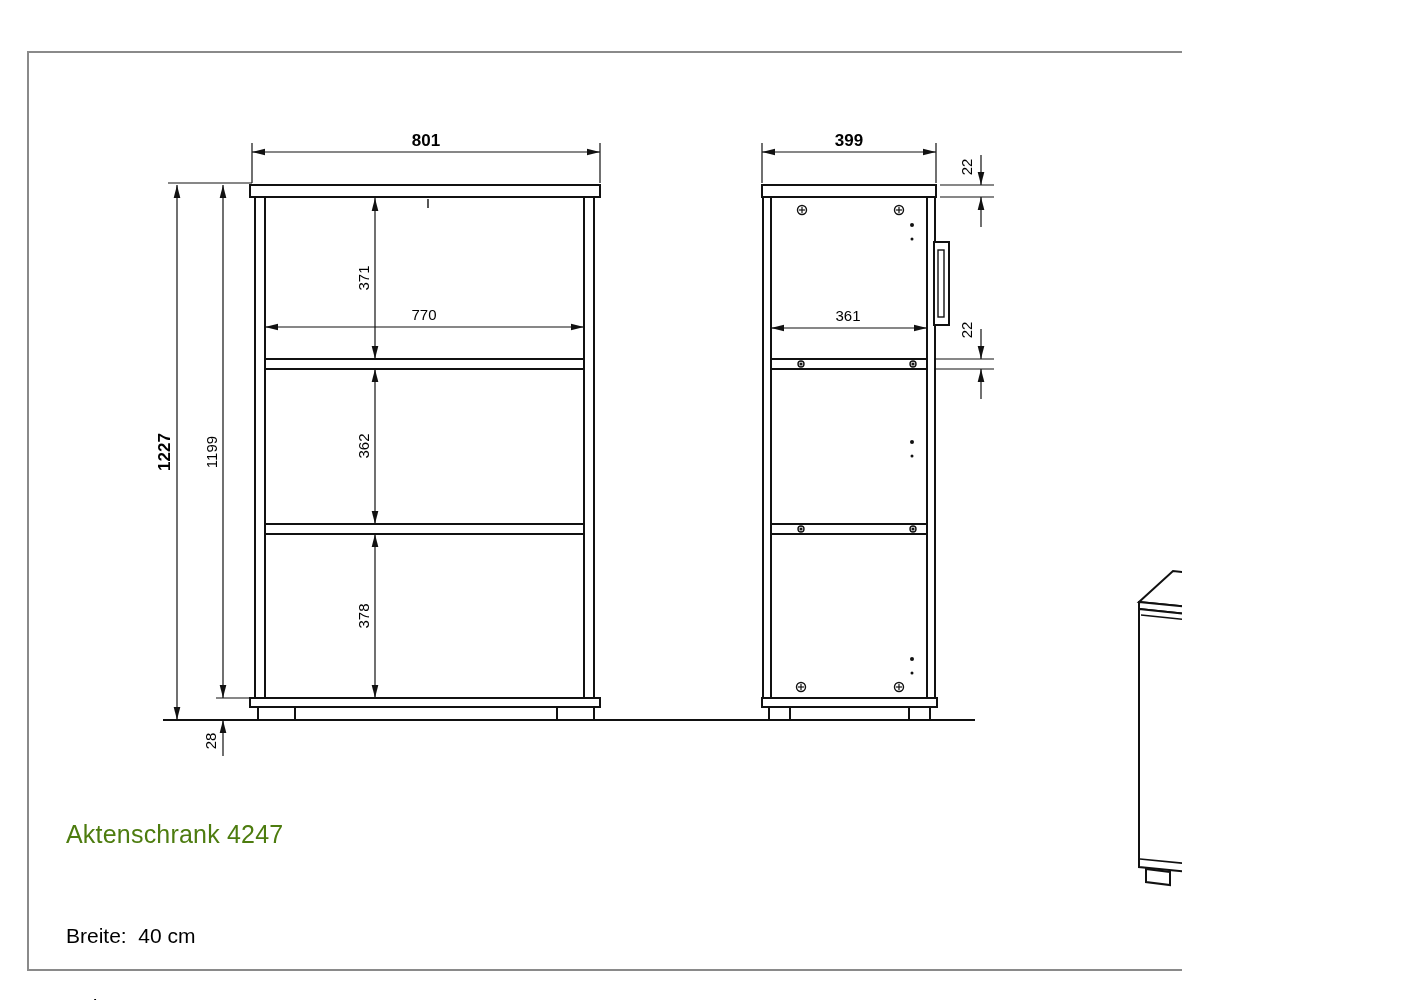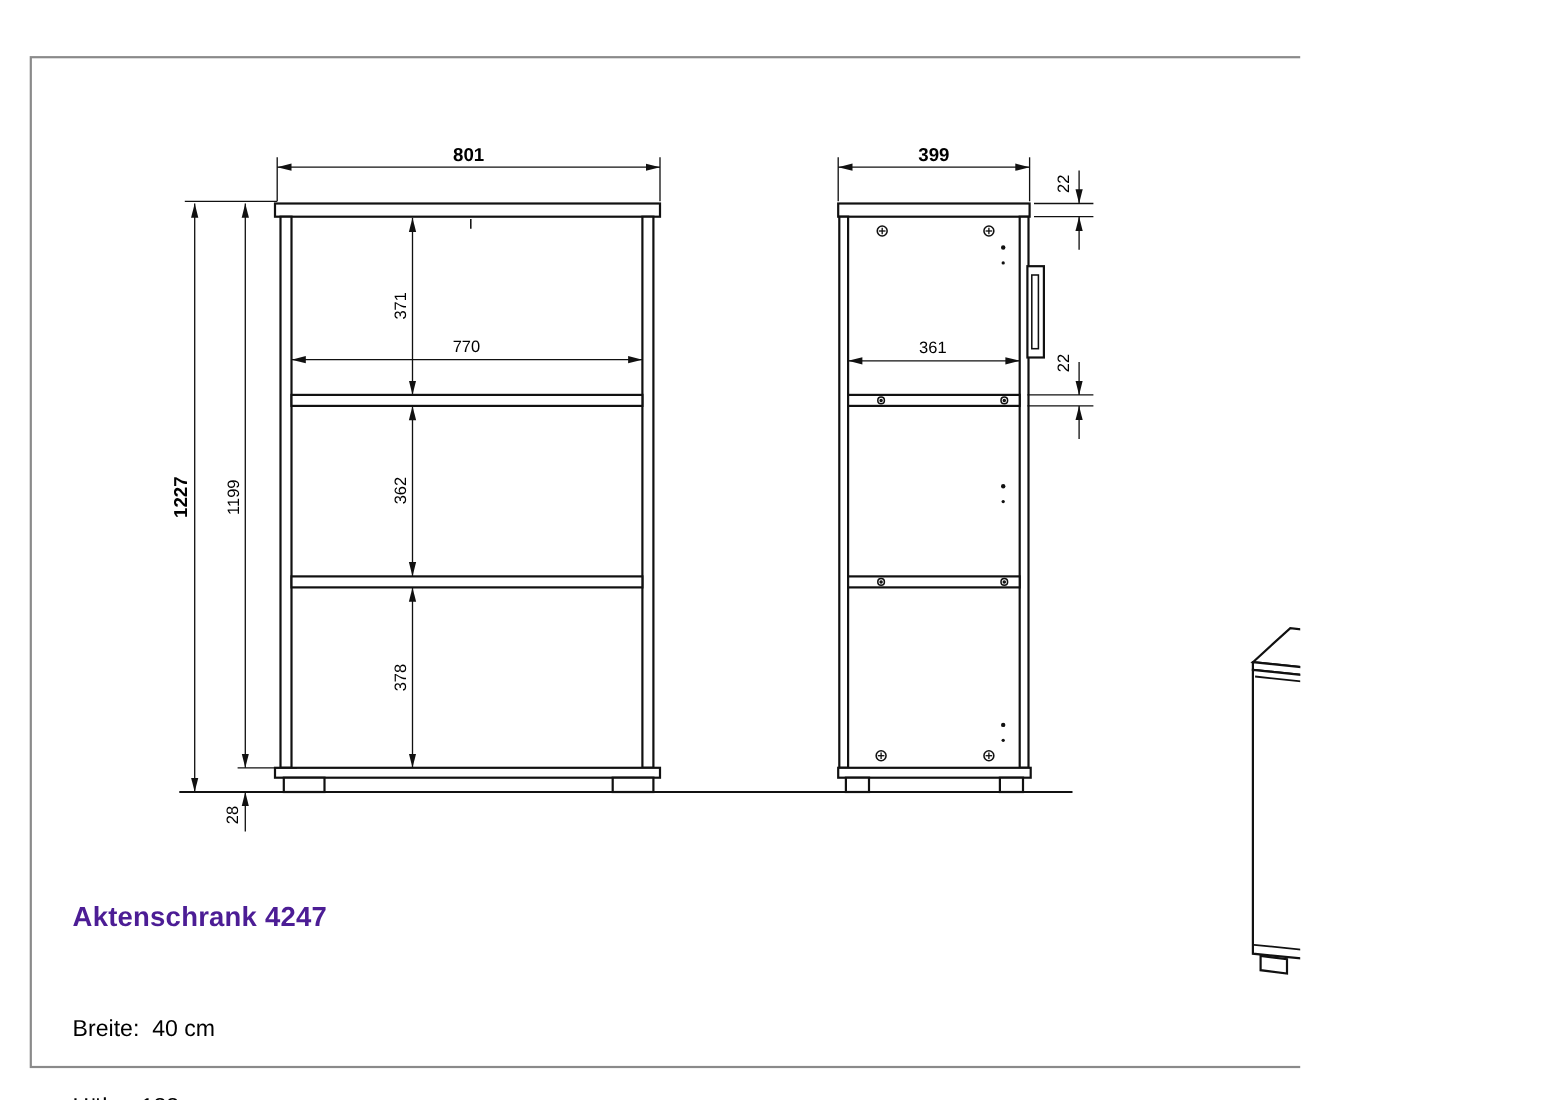--- a/index.html
+++ b/index.html
@@ -23,22 +23,22 @@
 
   
   .dims line { stroke:#111111; stroke-width:1.2; fill:none; }
   .dims text {
     font-family:"Liberation Sans", sans-serif; font-size:15px; fill:#000;
     text-anchor:middle;
   }
   .dims text.dimb { font-size:17px; font-weight:bold; }
 
   .title {
-    position:absolute; left:66px; top:820px; font-size:25px; font-weight:bold;
-    color:#4c1d95; letter-spacing:0.2px;
+    position:absolute; left:66px; top:820px; font-size:25px; font-weight:normal;
+    color:#4d7c0f; letter-spacing:0.2px;
   }
   .specs {
     position:absolute; left:66px; top:877px; font-size:21px; color:#000;
     line-height:23.5px; white-space:pre;
   }
 </style>
 </head>
 <body>
 
 <div class="canvas">

